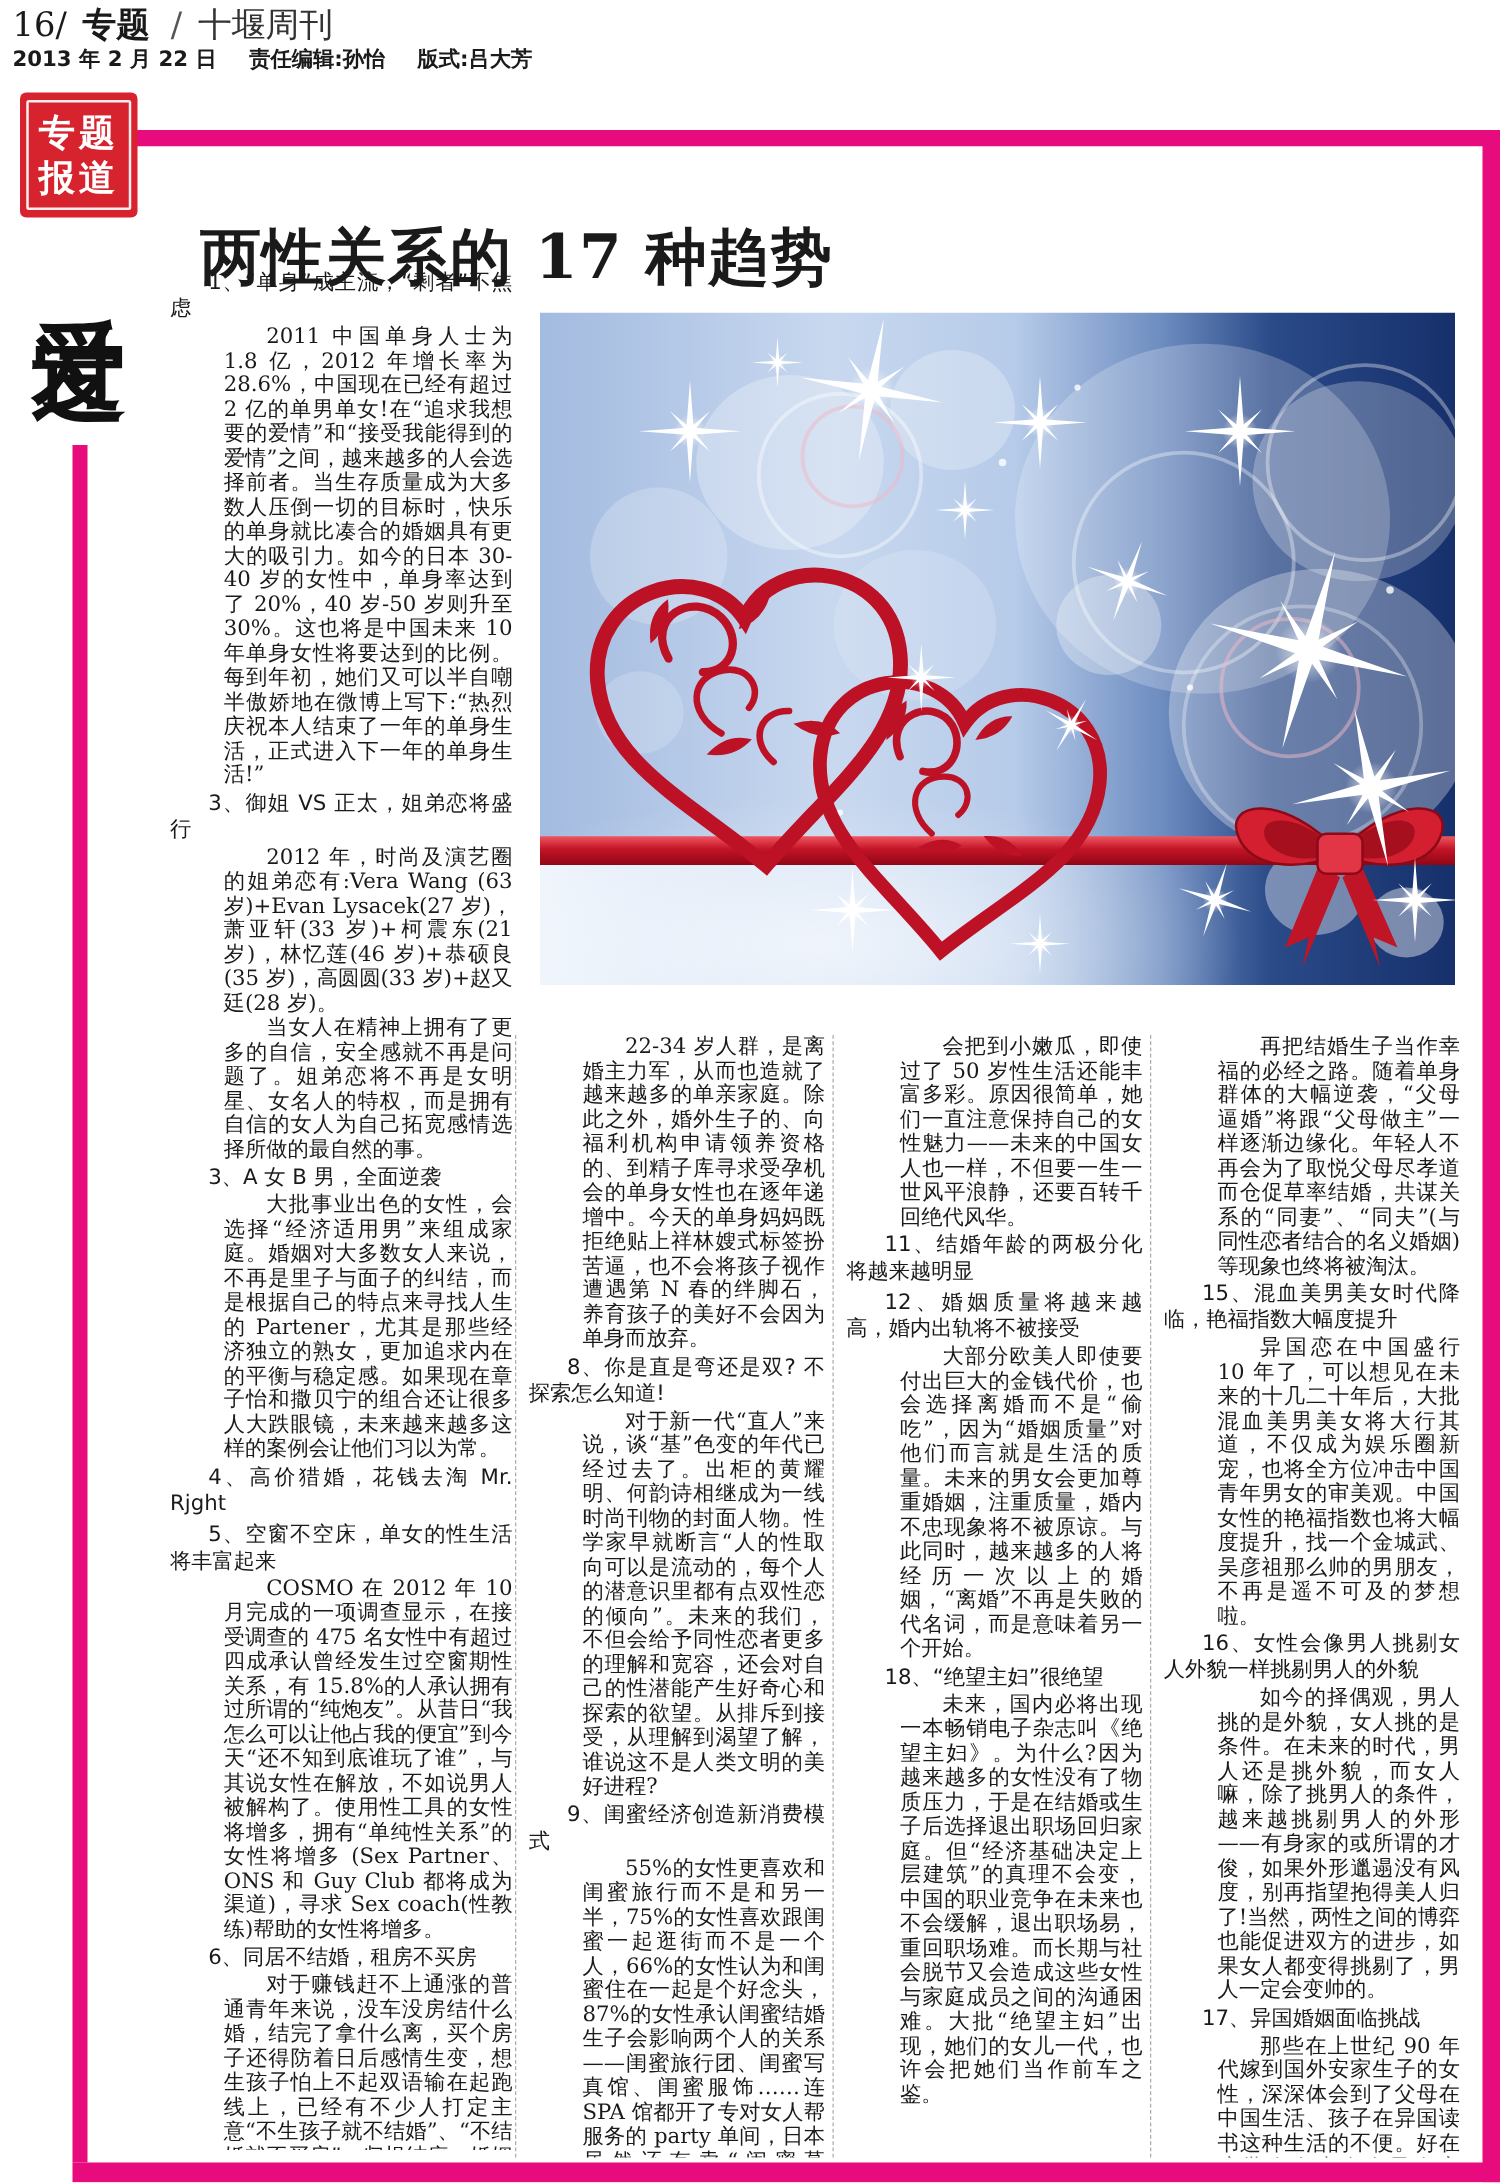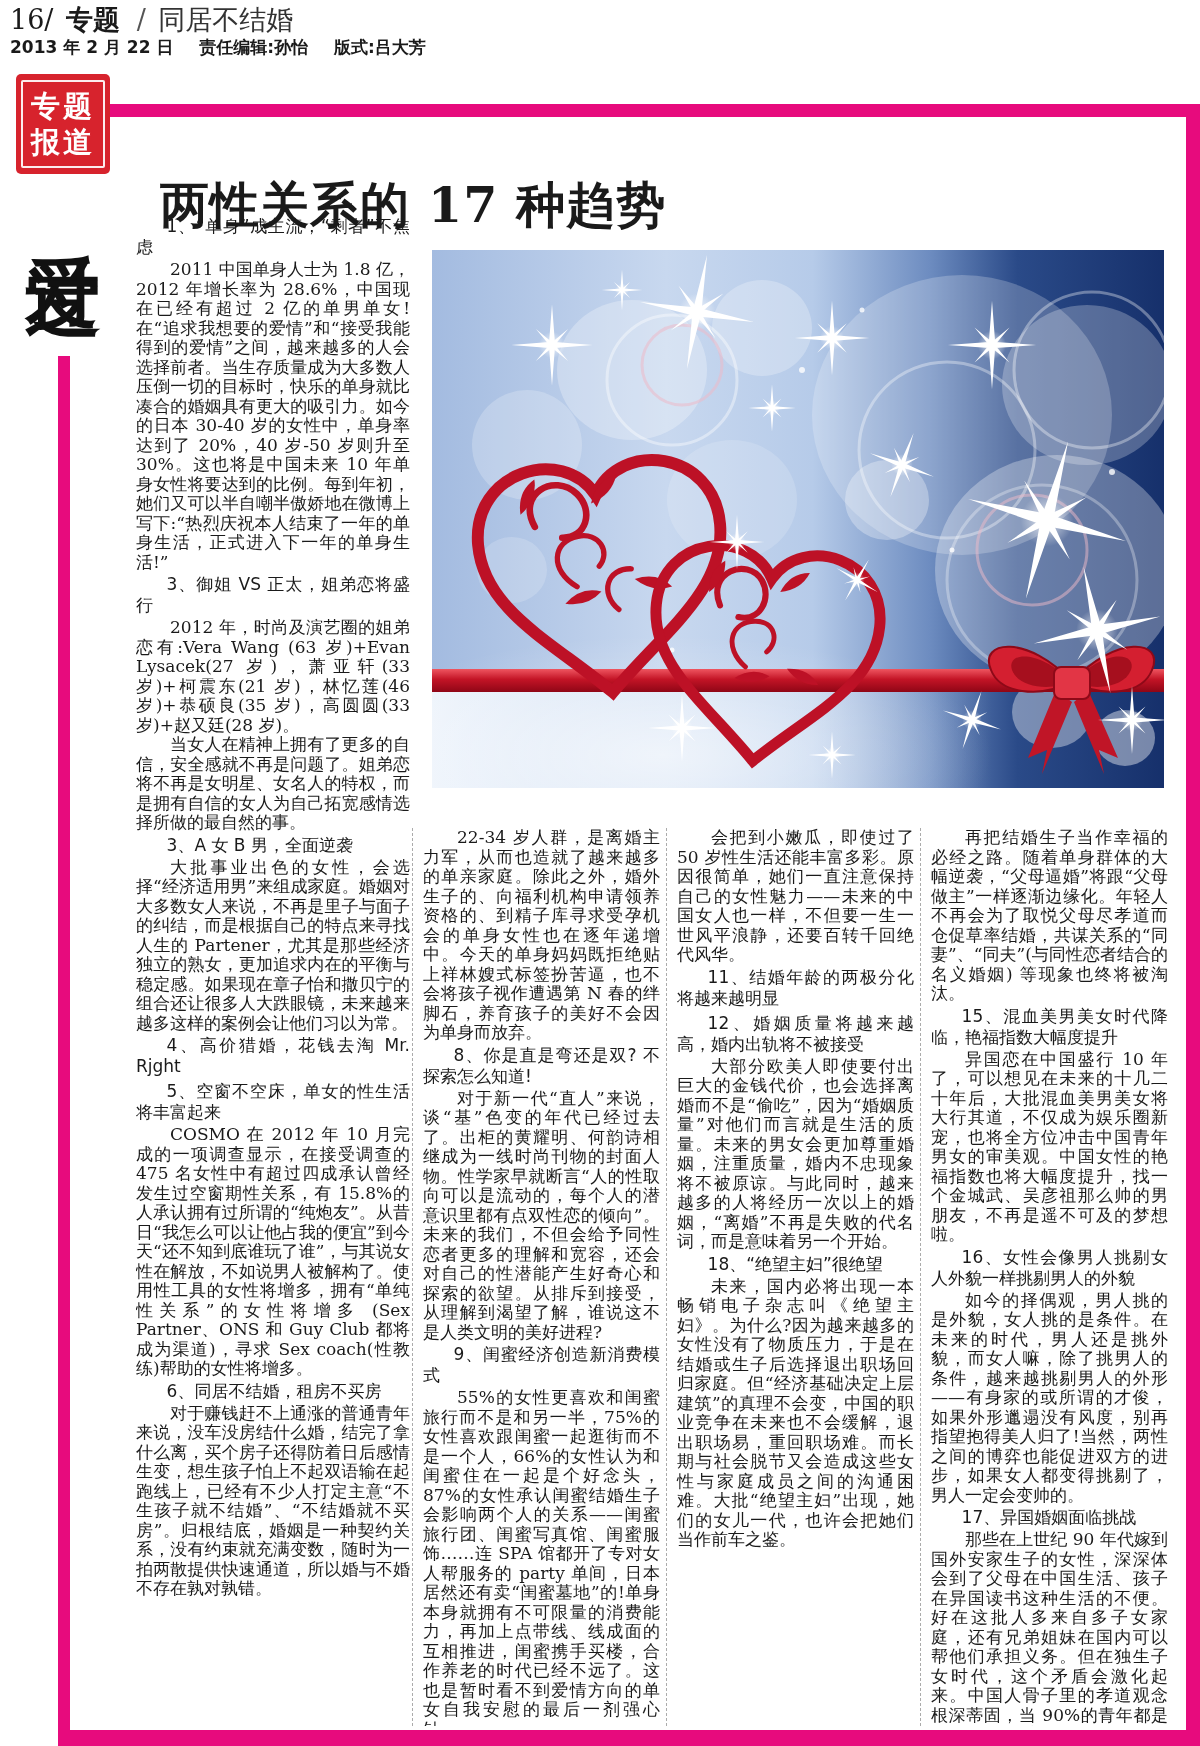--- a/index.html
+++ b/index.html
@@ -52,40 +52,40 @@
   }
 
   
   .textcol { font-size:17px; line-height:19.5px; text-align:justify; overflow:hidden; }
   .col1 { position:absolute; left:136px; top:214px; width:274px; height:1506px; }
   .cols-row { position:absolute; left:412px; top:828px; width:762px; height:898px; display:flex; }
   .cols-row .col {
     flex:1 1 0; padding:0 6px 0 10px; border-left:1px dashed #ababab; overflow:hidden;
   }
   .blk { margin:0; }
-  .blk.para { text-indent:2em; }
+  .blk.para { text-indent:2em;margin-left:43px; }
   .blk.heading {
     font-family:"DejaVu Sans","Liberation Sans",sans-serif; font-weight:400; text-indent:1.8em;
     line-height:21px; padding:2px 0;
   }
 
   
   .illustration { position:absolute; left:432px; top:250px; width:732px; height:538px; }
   .illustration svg { display:block; width:100%; height:100%; }
 </style>
 </head>
 <body>
 
 <div class="page">
 
   <div class="masthead-line1">
     <span class="mh-page">16/</span>
     <span class="mh-section">专题</span>
     <span class="mh-sep">/</span>
-    <span class="mh-pub">同居不结婚</span>
+    <span class="mh-pub">十堰周刊</span>
   </div>
   <div class="masthead-line2">
     <span>2013 年 2 月 22 日</span>
     <span>责任编辑:孙怡</span>
     <span>版式:吕大芳</span>
   </div>
 
   <div class="bar bar-top"></div>
   <div class="bar bar-right"></div>
   <div class="bar bar-bottom"></div>

